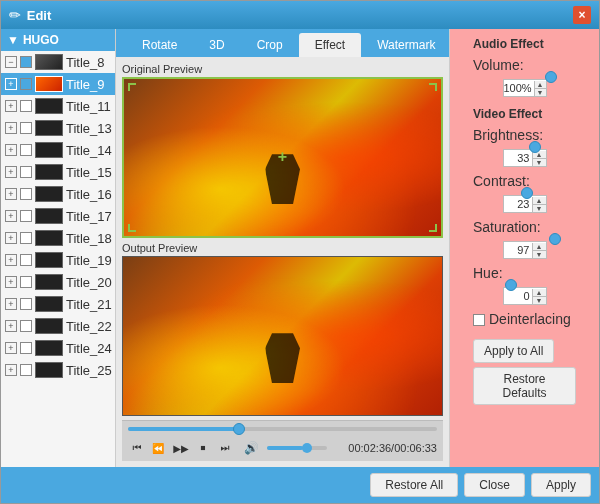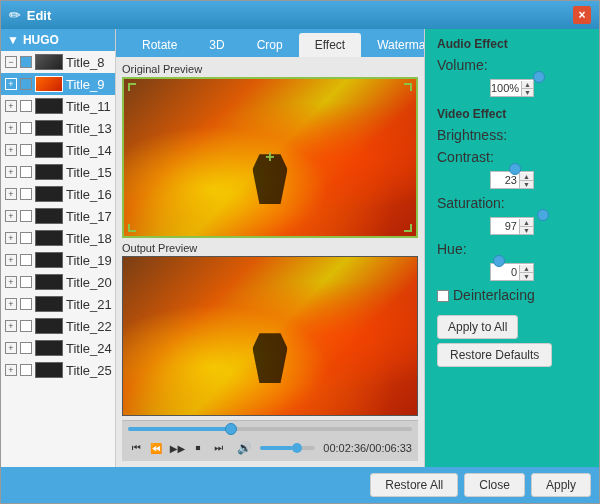--- a/index.html
+++ b/index.html
@@ -56,21 +56,21 @@
     .progress-thumb { width: 12px; height: 12px; background: #4aa8e0; border-radius: 50%; position: absolute; top: -4px; left: 34%; border: 1px solid #2d8cc0; }
     .controls-row { display: flex; align-items: center; gap: 4px; }
     .ctrl-btn { width: 18px; height: 18px; display: flex; align-items: center; justify-content: center; cursor: pointer; color: #333; font-size: 10px; }
     .volume-icon { font-size: 12px; color: #333; }
     .volume-slider { width: 60px; height: 4px; background: #bbb; border-radius: 2px; position: relative; display: inline-block; margin: 0 4px; }
     .volume-fill { height: 100%; background: #4aa8e0; border-radius: 2px; width: 60%; }
     .volume-thumb { width: 10px; height: 10px; background: #4aa8e0; border-radius: 50%; position: absolute; top: -3px; left: 58%; }
     .time-display { margin-left: auto; font-size: 11px; color: #333; }
 
     
-    .right-panel { width: 175px; background: #14b8a6; border-left: 1px solid #ccc; padding: 8px 12px; flex-shrink: 0; overflow-y: auto; }
+    .right-panel { width: 150px; background: #fca5a5; border-left: 1px solid #ccc; padding: 8px 23px; flex-shrink: 0; overflow-y: auto; }
     .panel-section { margin-bottom: 10px; }
     .panel-title { font-size: 12px; font-weight: bold; color: #333; margin-bottom: 6px; }
     .param-row { margin-bottom: 6px; }
     .param-label { font-size: 14px; color: #333; margin-bottom: 2px; }
     .slider-row { display: flex; align-items: center; gap: 4px; flex-direction: column; }
     .slider-track { flex: 1; height: 4px; background: #ccc; border-radius: 2px; position: relative; }
     .slider-fill { height: 100%; background: #4aa8e0; border-radius: 2px; }
     .slider-thumb { width: 12px; height: 12px; background: #4aa8e0; border-radius: 50%; position: absolute; top: -4px; border: 1px solid #2d8cc0; }
     .spin-box { display: flex; align-items: center; border: 1px solid #bbb; background: white; width: 44px; height: 18px; flex-shrink: 0; }
     .spin-value { flex: 1; font-size: 11px; text-align: right; padding-right: 2px; color: #333; }
@@ -278,20 +278,33 @@
             </div>
           </div>
         </div>
       </div>
 
       <div class="panel-section">
         <div class="panel-title">Video Effect</div>
 
         <div class="param-row">
           <div class="param-label">Brightness:</div>
+          <div class="slider-row">
+            <div class="slider-track" style="width:80px;">
+              <div class="slider-fill" style="width:60%;"></div>
+              <div class="slider-thumb" style="left:56%;"></div>
+            </div>
+            <div class="spin-box">
+              <span class="spin-value">33</span>
+              <div class="spin-arrows">
+                <div class="spin-up">▲</div>
+                <div class="spin-down">▼</div>
+              </div>
+            </div>
+          </div>
         </div>
 
         <div class="param-row">
           <div class="param-label">Contrast:</div>
           <div class="slider-row">
             <div class="slider-track" style="width:80px;">
               <div class="slider-fill" style="width:50%;"></div>
               <div class="slider-thumb" style="left:46%;"></div>
             </div>
             <div class="spin-box">

